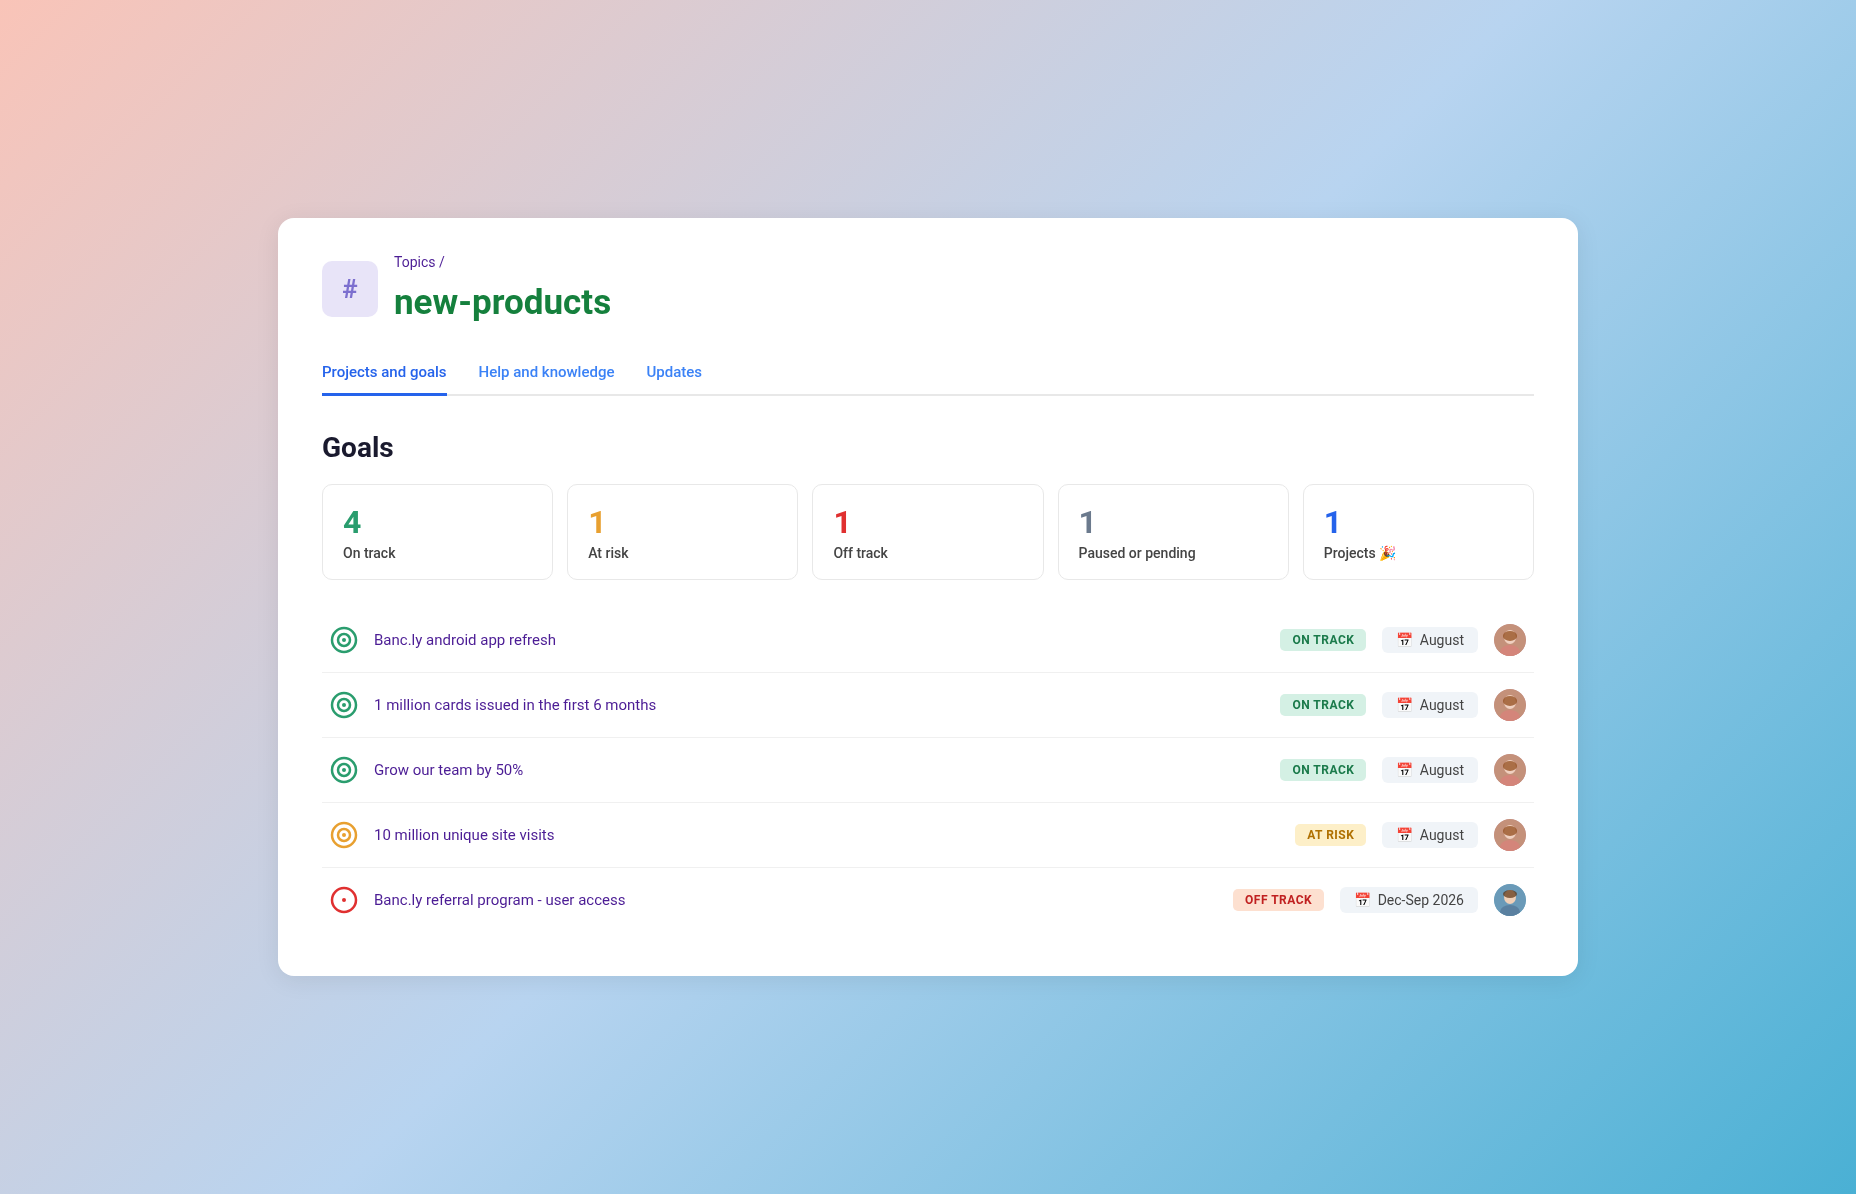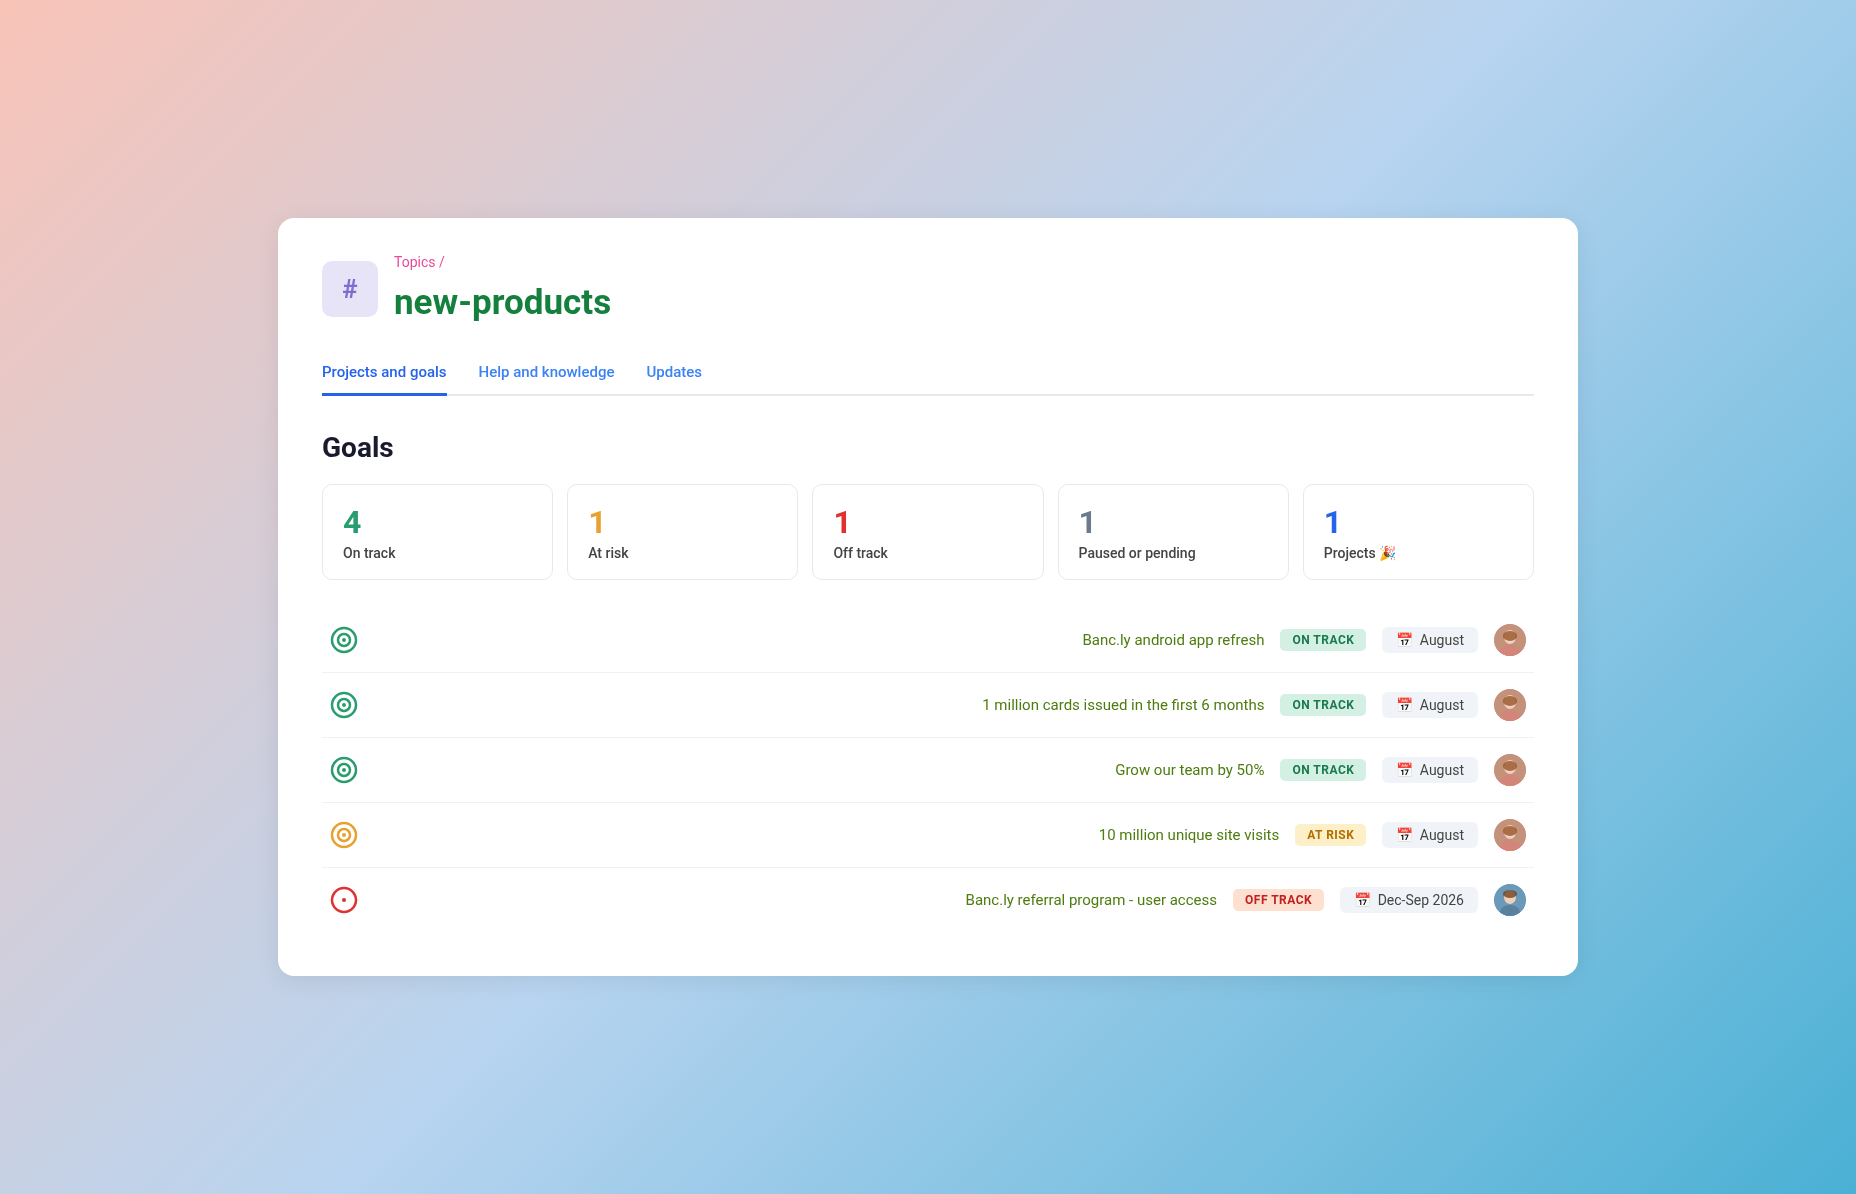--- a/index.html
+++ b/index.html
@@ -32,21 +32,21 @@
       background: #e8e4f8;
       border-radius: 10px;
       display: flex;
       align-items: center;
       justify-content: center;
       font-size: 26px;
       color: #7c6fcf;
       font-weight: bold;
     }
     .header-text .breadcrumb {
-      color: #ec4899;
+      color: #4c1d95;
       font-size: 14px;
       margin-bottom: 12px;
     }
     .header-text .page-title {
       font-size: 35px;
       font-weight: 700;
       color: #15803d;
     }
     .tabs {
       display: flex;
@@ -114,23 +114,22 @@
     }
     .goal-row:last-child { border-bottom: none; }
     .goal-icon {
       width: 28px;
       height: 28px;
       flex-shrink: 0;
     }
     .goal-name {
       flex: 1;
       font-size: 15px;
-      color: #4d7c0f;
+      color: #4c1d95;
       font-weight: 400;
-      text-align: right;
     }
     .status-badge {
       padding: 4px 12px;
       border-radius: 5px;
       font-size: 12px;
       font-weight: 700;
       letter-spacing: 0.5px;
       white-space: nowrap;
     }
     .badge-on-track {

